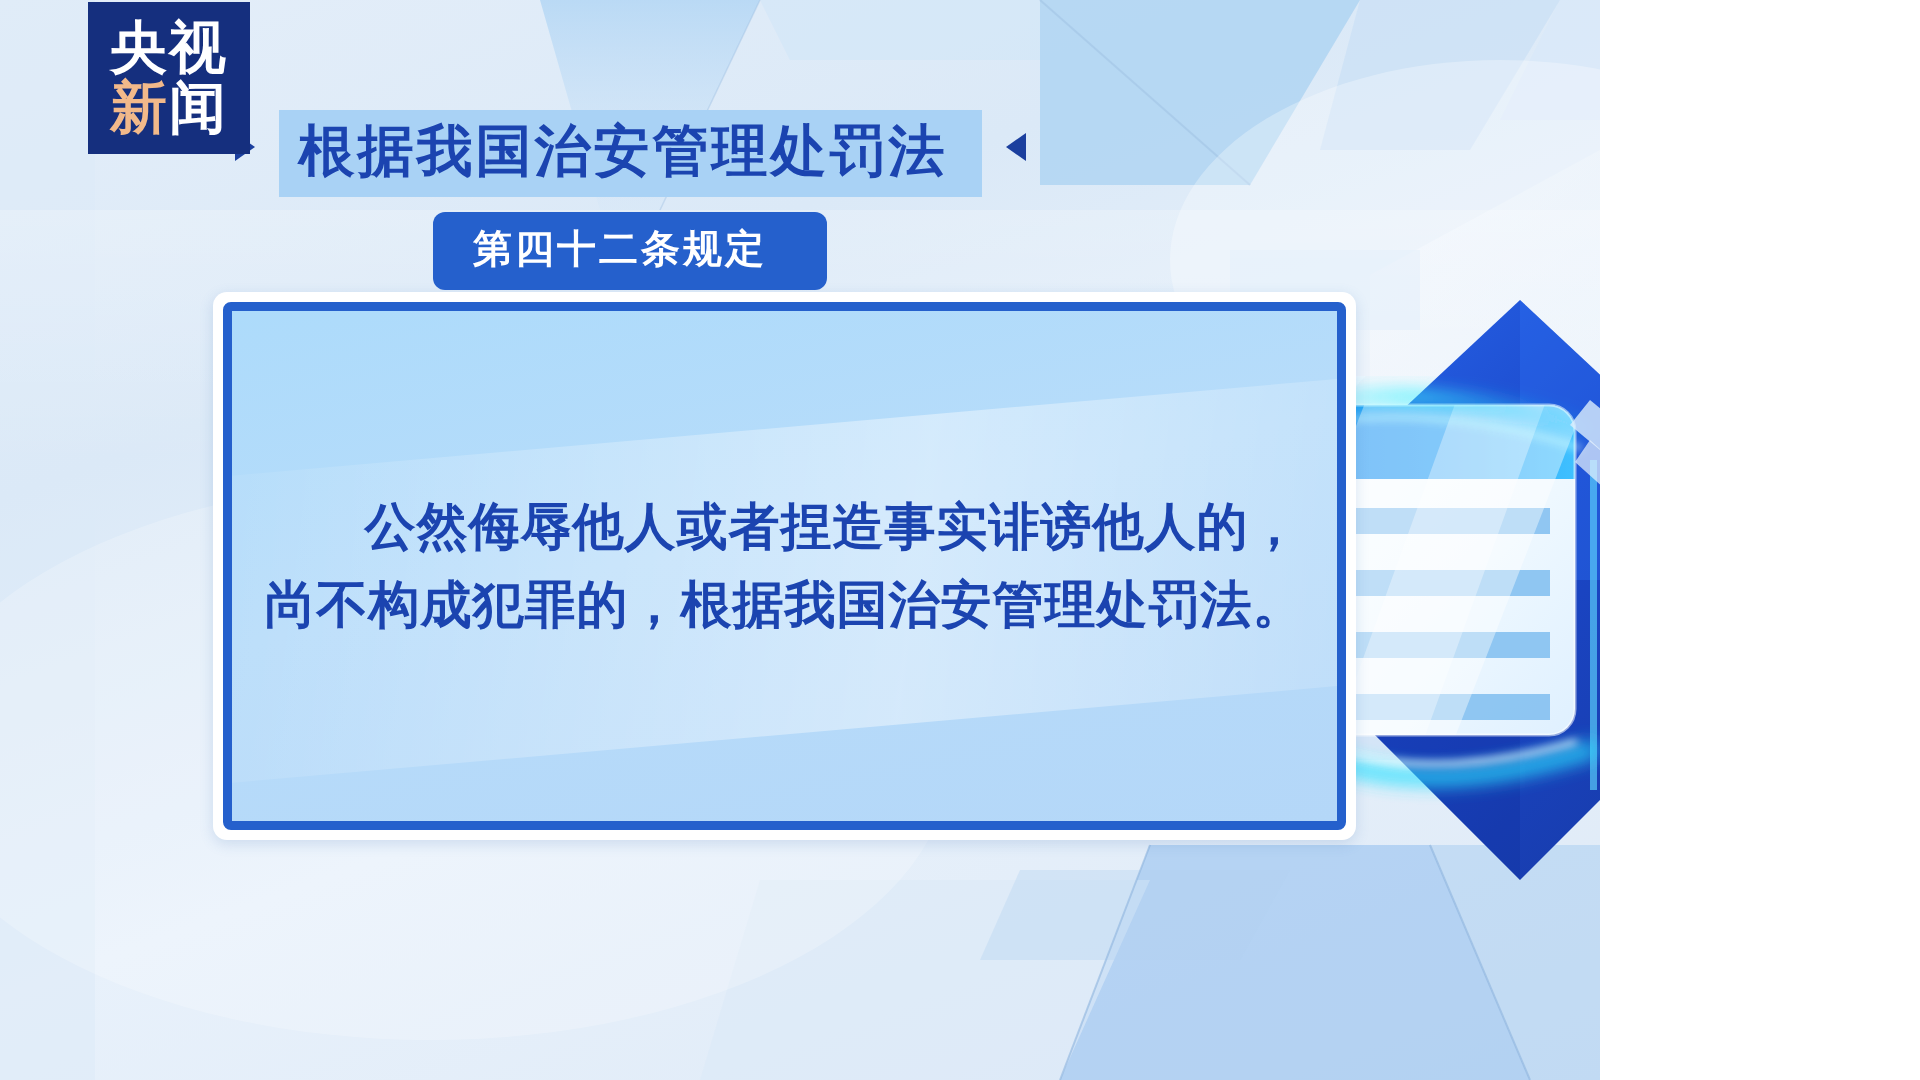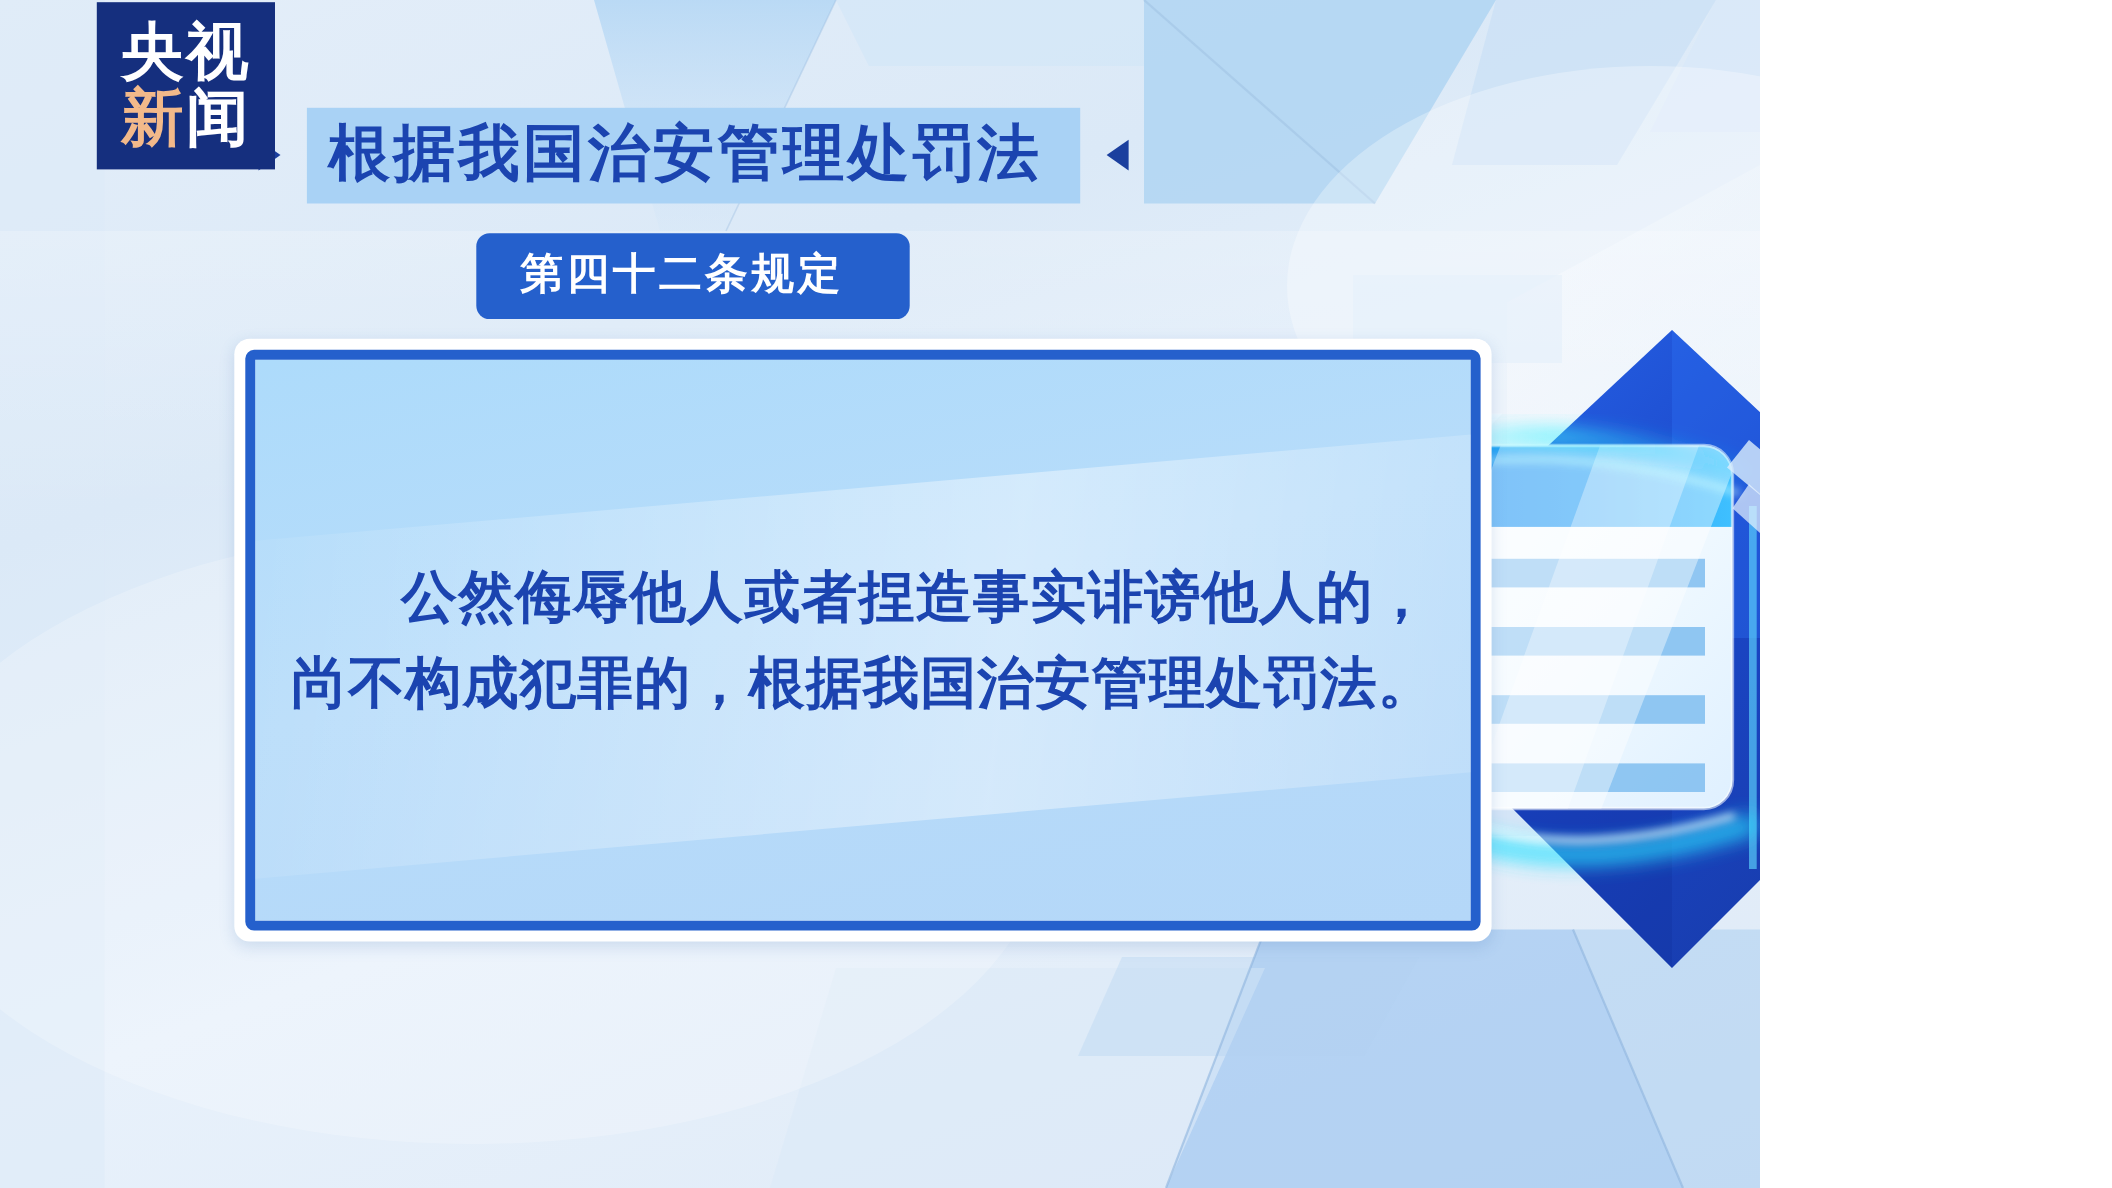--- a/index.html
+++ b/index.html
@@ -63,20 +63,21 @@
     flex: none;
   }
   .arrow-left  { border-left: 20px solid #1b3f9e; margin-right: 24px; }
   .arrow-right { border-right: 20px solid #1b3f9e; margin-left: 24px; }
 
   .headline-band {
     background: #a9d2f5;
     padding: 12px 34px 16px 20px;
     display: flex;
     align-items: center;
+    margin-top: 12px;
   }
   .headline-text {
     font-size: 56px;
     font-weight: 700;
     color: #1b44b0;
     letter-spacing: 3px;
     line-height: 1.05;
     white-space: nowrap;
   }
 
@@ -96,21 +97,21 @@
     font-weight: 700;
     letter-spacing: 3px;
     padding: 10px 60px 14px 40px;
     border-radius: 12px;
     white-space: nowrap;
   }
 
   
   .card-outer {
     position: absolute;
-    left: 213px; top: 308px;
+    left: 213px; top: 292px;
     width: 1143px;
     height: 548px;
     background: #ffffff;
     border-radius: 14px;
     box-shadow: 0 4px 14px rgba(60,110,180,.18);
     z-index: 25;
     box-sizing: border-box;
   }
   .card-border {
     position: absolute;

